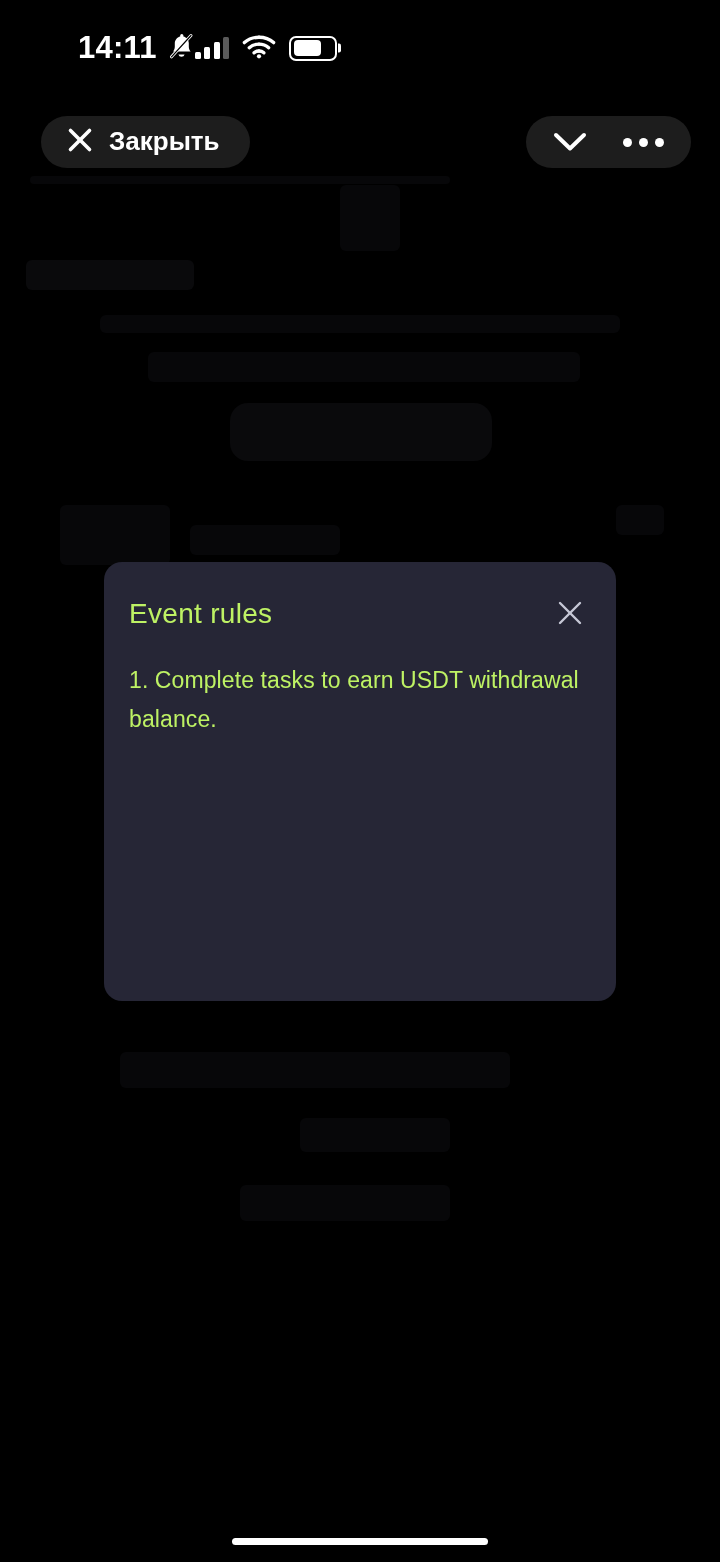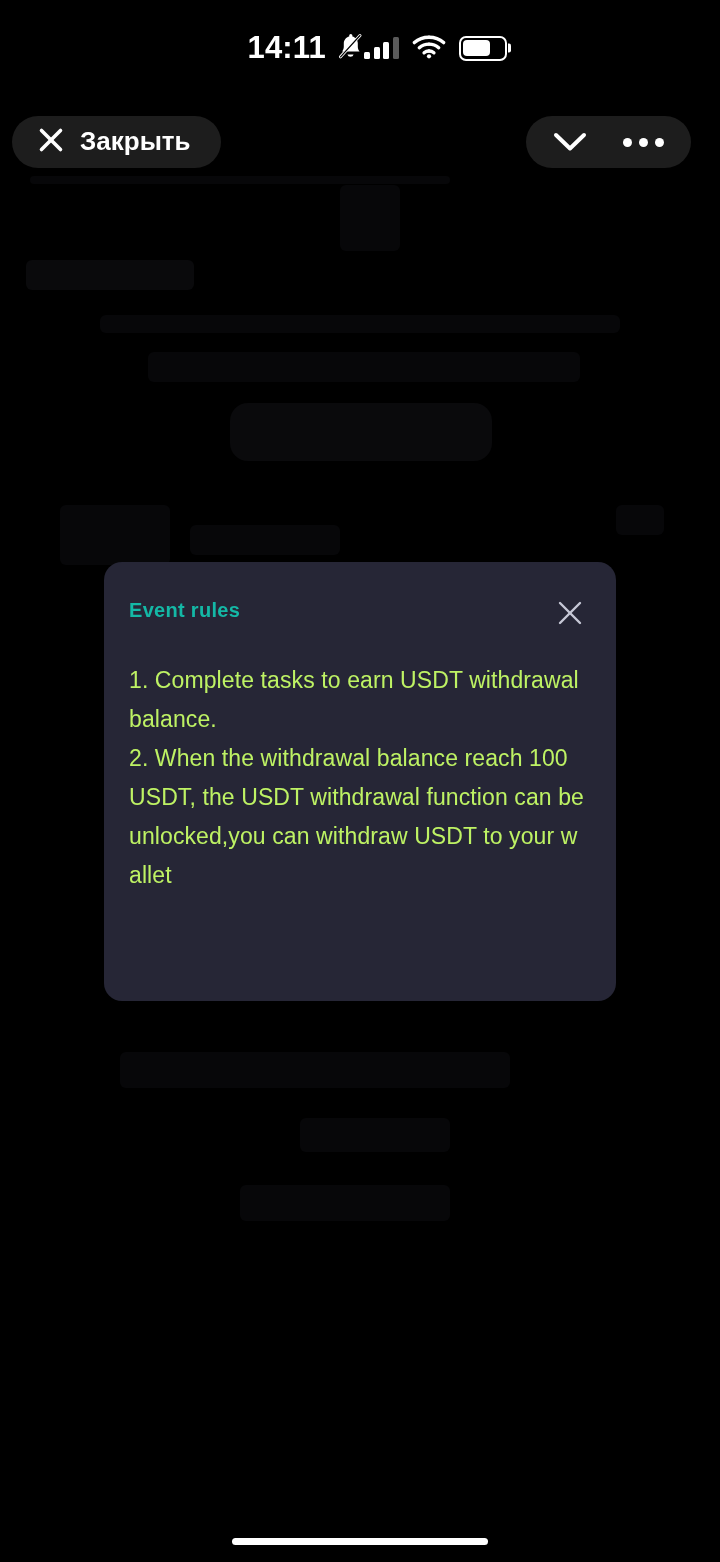--- a/index.html
+++ b/index.html
@@ -32,21 +32,21 @@
   .ghost.round { border-radius: 18px; }
 
   
   .status-bar {
     position: absolute;
     top: 0; left: 0;
     width: 720px;
     height: 96px;
     display: flex;
     align-items: center;
-    justify-content: center;
+    justify-content: flex-start;
     padding: 0 44px 0 78px;
     z-index: 20;
   }
   .status-left {
     display: flex;
     align-items: center;
     gap: 10px;
   }
   .status-time {
     color: #ffffff;
@@ -113,21 +113,21 @@
   
   .top-controls {
     position: absolute;
     top: 116px; left: 0;
     width: 720px;
     height: 54px;
     z-index: 20;
   }
   .close-pill {
     position: absolute;
-    left: 12px;
+    left: 41px;
     top: 0;
     height: 52px;
     display: flex;
     align-items: center;
     gap: 16px;
     padding: 0 30px 0 26px;
     background: #1d1d1d;
     border-radius: 26px;
     cursor: pointer;
   }
@@ -180,23 +180,23 @@
     background: #262636;
     border-radius: 18px;
     padding: 38px 32px 34px 21px;
     z-index: 30;
   }
   .modal-header {
     position: relative;
     height: 44px;
   }
   .modal-title {
-    color: #14b8a6;
-    font-size: 20px;
-    font-weight: bold;
+    color: #bef264;
+    font-size: 28px;
+    font-weight: normal;
     letter-spacing: 0.3px;
     line-height: 1;
     padding-left: 4px;
   }
   .modal-close {
     position: absolute;
     right: -8px;
     top: -7px;
     width: 44px;
     height: 44px;
@@ -321,18 +321,17 @@
         <svg width="28" height="28" viewBox="0 0 28 28" fill="none">
           <line x1="4" y1="4" x2="24" y2="24" stroke="#c6c8d6" stroke-width="2.4" stroke-linecap="round"></line>
           <line x1="24" y1="4" x2="4" y2="24" stroke="#c6c8d6" stroke-width="2.4" stroke-linecap="round"></line>
         </svg>
       </span>
     </div>
   </div>
 
   <div class="modal-body">
     <div class="rule-line">1. Complete tasks to earn USDT withdrawal balance.</div>
-    <div class="rule-line">2.  When the withdrawal balance reach 100 USDT, the USDT withdrawal function can be unlocked,you can withdraw USDT to your wallet</div>
   </div>
 
 </div>
 
 <div class="home-indicator"></div>
 
 </body></html>

